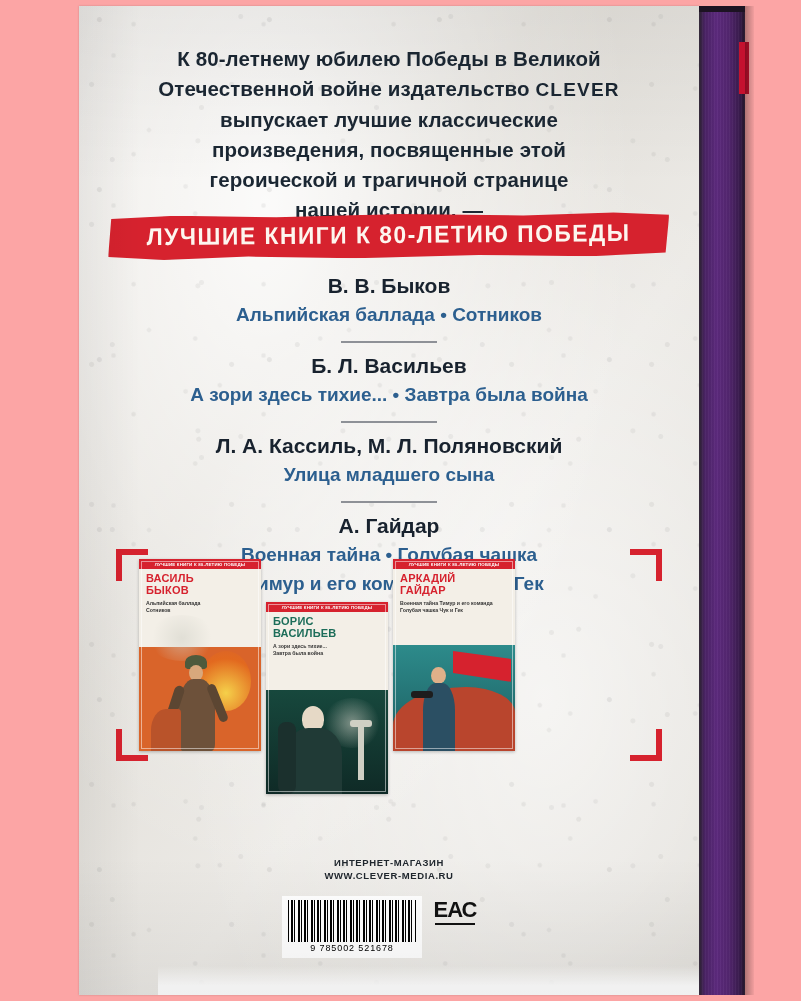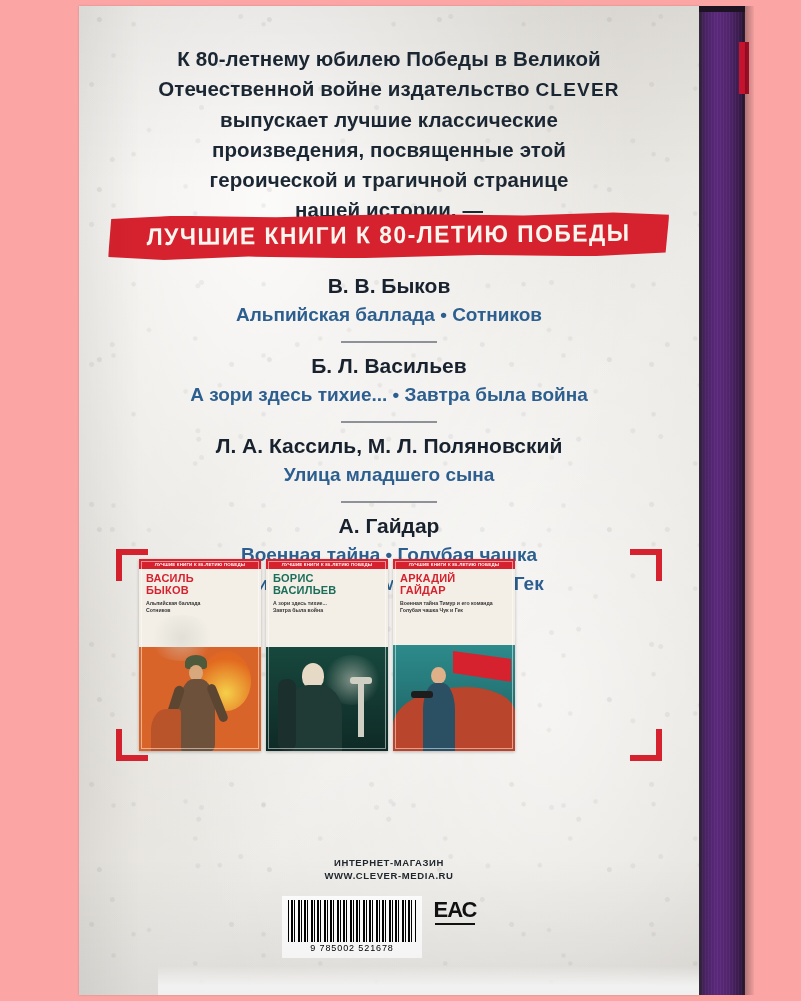--- a/index.html
+++ b/index.html
@@ -269,21 +269,21 @@
     border: 1px solid rgba(255,255,255,0.5);
     z-index: 5;
     pointer-events: none;
   }
 
   
   .m1 { background: linear-gradient(180deg, #f3efe7 0 46%, #d9642a 46% 100%); }
   .m1 .mini-author { color: #d6222e; }
   .m1 .mini-titles { color: #333; }
   
-  .m2 { background: linear-gradient(180deg, #f3efe7 0 46%, #1f6f5c 46% 100%); }
+  .m2 { background: linear-gradient(180deg, #f3efe7 0 46%, #1f6f5c 46% 100%); margin-top: 43px; }
   .m2 .mini-author { color: #1c6d59; }
   .m2 .mini-titles { color: #333; }
   
   .m3 { background: linear-gradient(180deg, #f3efe7 0 44%, #3d6fa8 44% 100%); }
   .m3 .mini-author { color: #2c5f8f; }
   .m3 .mini-titles { color: #333; }
   
   .m4 { background: linear-gradient(180deg, #f3efe7 0 46%, #2d8b8b 46% 100%); }
   .m4 .mini-author { color: #d6222e; }
   .m4 .mini-titles { color: #333; }

